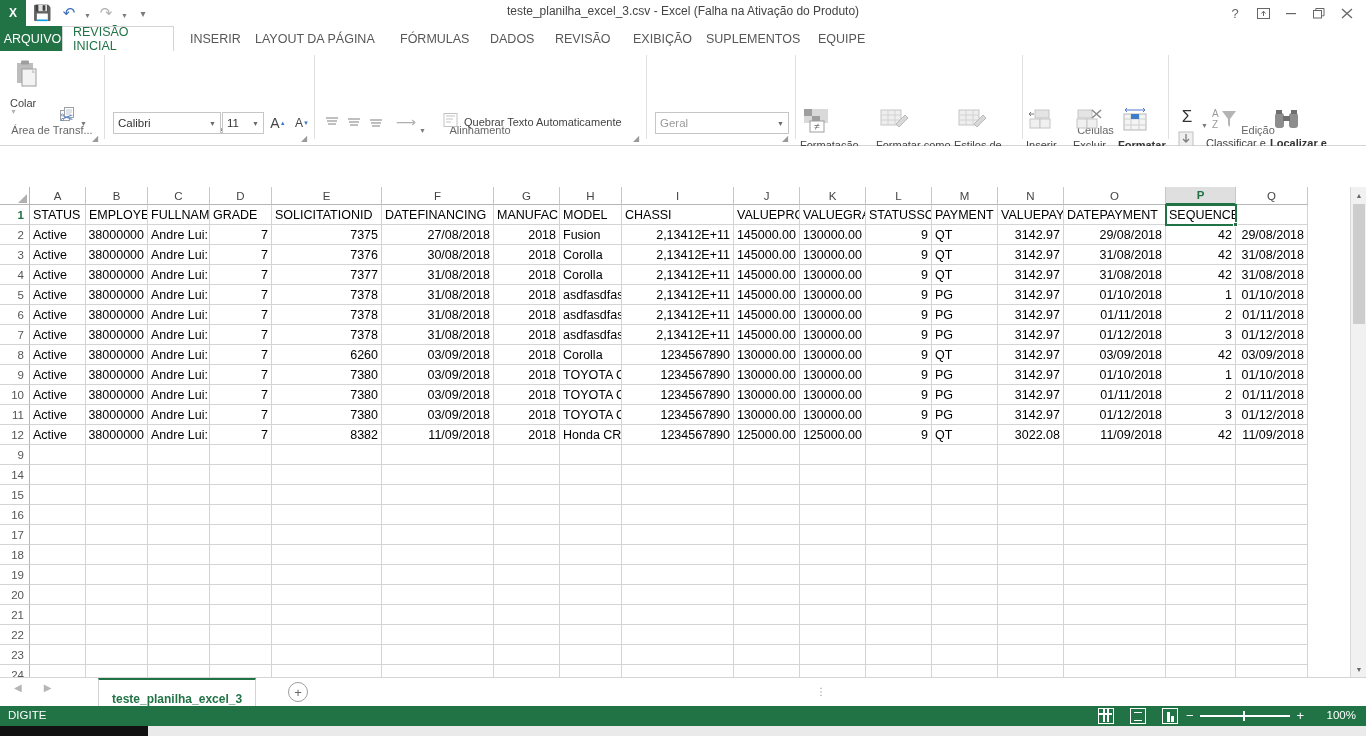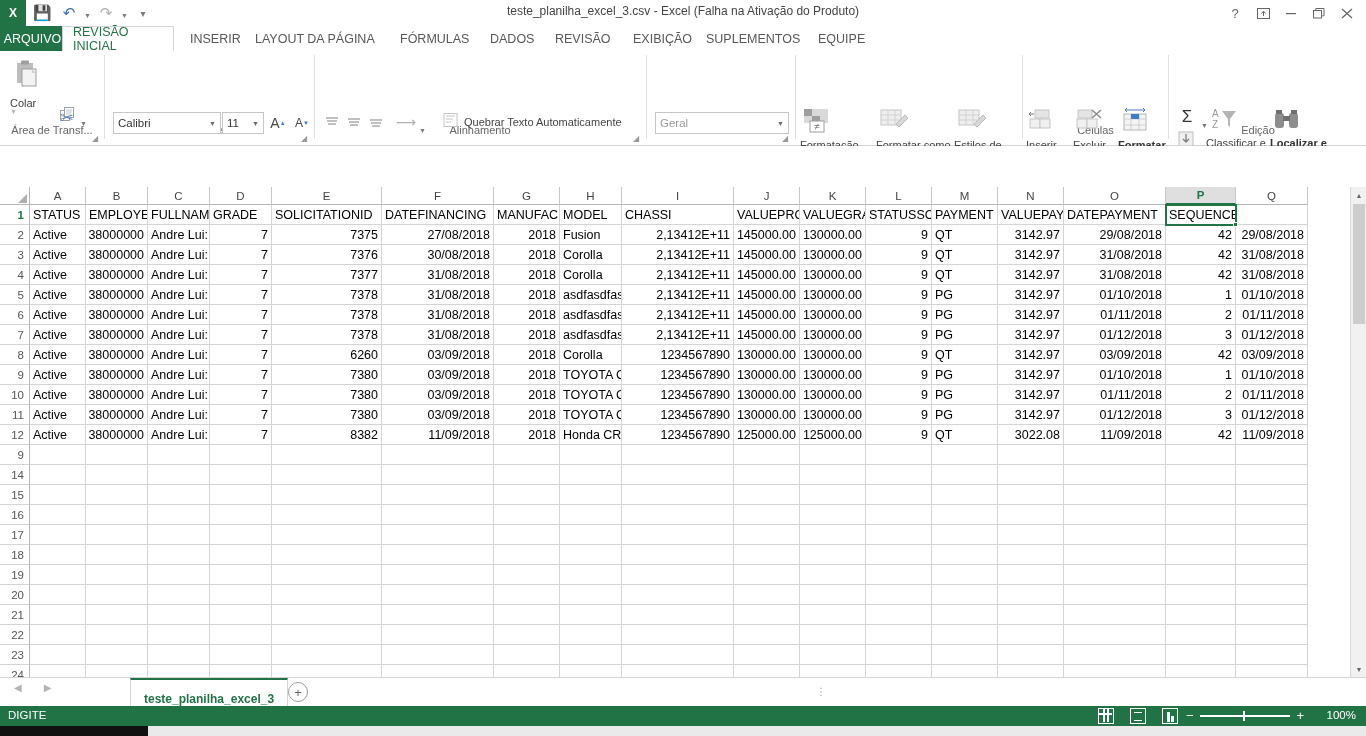--- a/index.html
+++ b/index.html
@@ -75,21 +75,21 @@
   .selbox .handle{position:absolute;right:-3px;bottom:-3px;width:5px;height:5px;background:#217346;border:1px solid #fff;}
   
   .vsb{position:absolute;right:0;top:187px;width:16px;height:490px;background:#f1f1f1;border-left:1px solid #d8d8d8;}
   .vsb .arw{position:absolute;left:0;width:16px;height:16px;background:#f1f1f1;display:flex;align-items:center;justify-content:center;font-size:7px;color:#666;}
   .vsb .up{top:0;} .vsb .dn{bottom:0;}
   .vsb .thumb{position:absolute;left:2px;top:17px;width:12px;height:120px;background:#cdcdcd;}
   
   .sheetbar{position:absolute;left:0;top:677px;width:1366px;height:29px;background:#fff;border-top:1px solid #d4d4d4;}
   .navarrows{position:absolute;left:14px;top:4px;display:flex;gap:22px;align-items:center;color:#b5b5b5;font-size:10px;}
   .stab{position:absolute;left:98px;top:0px;height:40px;padding:0 13px;background:#fff;border:1px solid #d4d4d4;border-top:2px solid #217346;
-        display:flex;align-items:center;font-size:12px;font-weight:bold;color:#217346;margin-left:32px;}
+        display:flex;align-items:center;font-size:12px;font-weight:bold;color:#217346;}
   .newsheet{position:absolute;left:288px;top:4px;width:20px;height:20px;border:1px solid #9d9d9d;border-radius:50%;display:flex;align-items:center;justify-content:center;font-size:13px;color:#666;}
   .hsplit{position:absolute;left:816px;top:8px;font-size:10px;color:#999;}
   
   .statusbar{position:absolute;left:0;top:706px;width:1366px;height:20px;background:#217346;}
   .stmode{position:absolute;left:8px;top:3px;font-size:11.5px;color:#fff;}
   .stviews{position:absolute;right:188px;top:2px;display:flex;gap:16px;align-items:center;}
   .vw{width:16px;height:16px;border:1.5px solid #fff;position:relative;}
   .vw.normal::before{content:'';position:absolute;left:0;top:4px;width:13px;height:1.5px;background:#fff;}
   .vw.normal::after{content:'';position:absolute;left:4px;top:0;width:1.5px;height:13px;background:#fff;box-shadow:4px 0 0 #fff;}
   .vw.page{display:flex;align-items:center;justify-content:center;}

